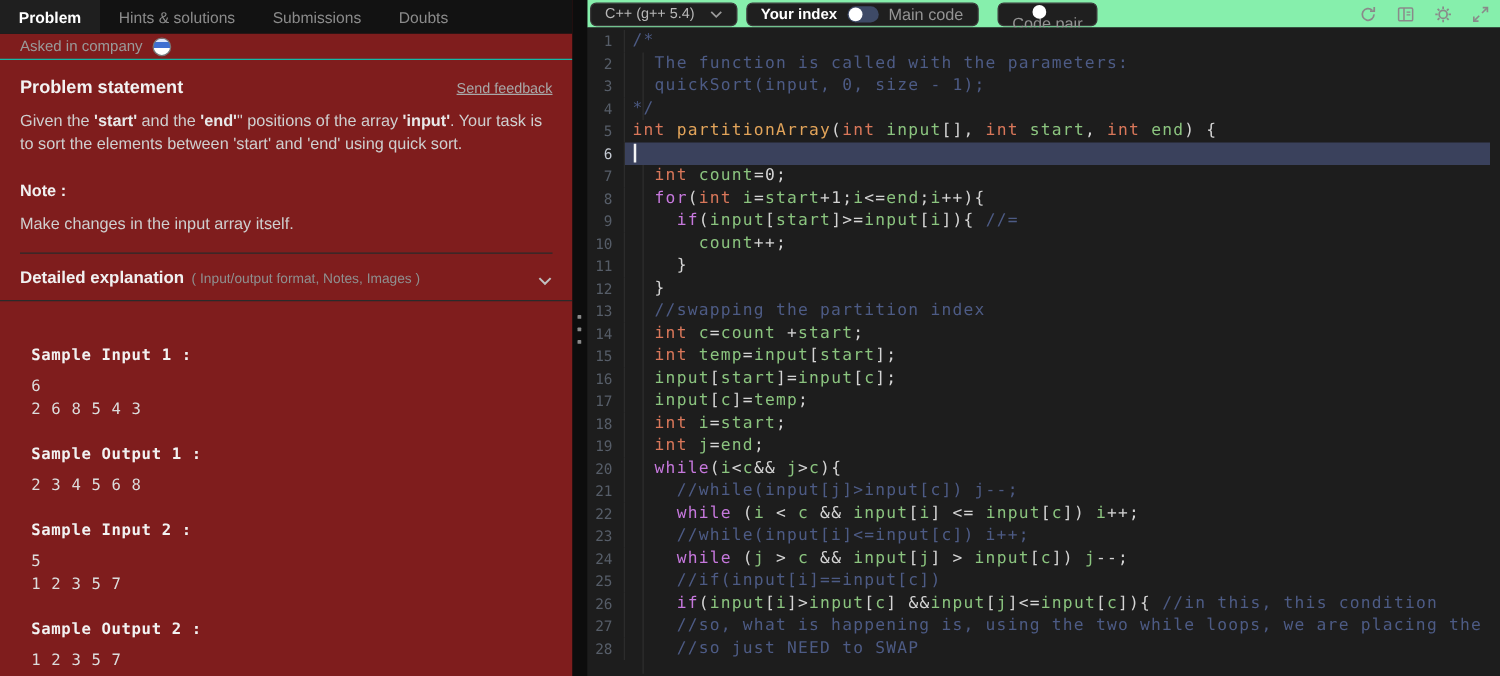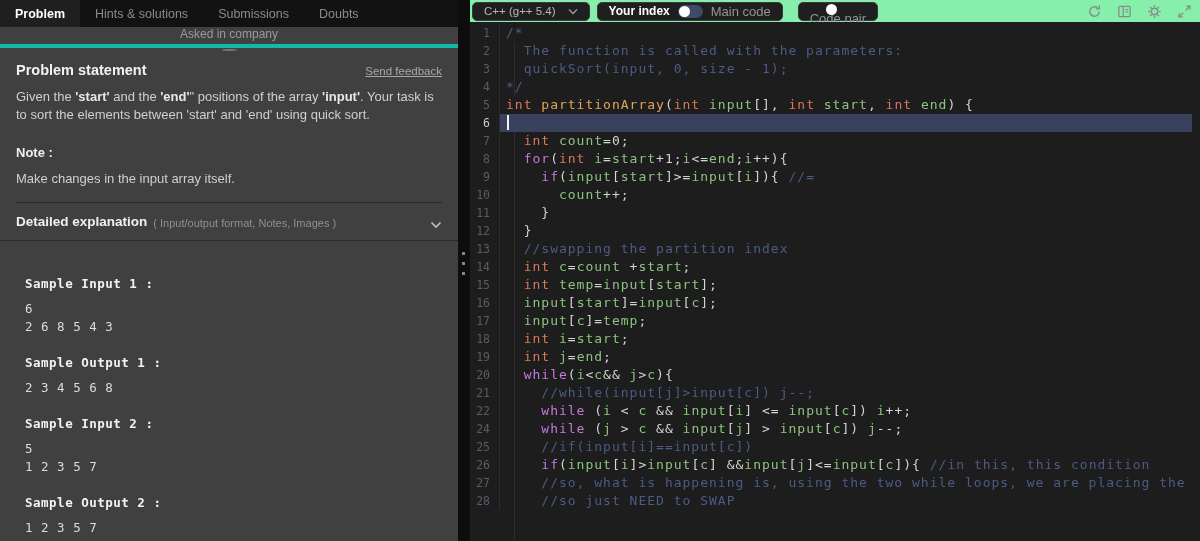--- a/index.html
+++ b/index.html
@@ -1,29 +1,29 @@
 <!DOCTYPE html>
 <html><head>
 <meta charset="utf-8">
 <style>
   * { margin:0; padding:0; box-sizing:border-box; }
   html,body { width:1200px; height:541px; overflow:hidden; background:#0d0d0d;
               font-family:"Liberation Sans", sans-serif; }
 
   
   .left-panel { position:absolute; left:0; top:0; width:458px; height:541px;
-                background:#404040; overflow:hidden; }
+                background:#7f1d1d; overflow:hidden; }
   .tabbar { height:27px; background:#121212; display:flex; align-items:stretch; }
   .tab { padding:0 15px; display:flex; align-items:center; font-size:12.5px;
          color:#8b8b8b; cursor:pointer; white-space:nowrap; }
   .tab.active { background:#1f1f1f; color:#ffffff; font-weight:700; }
 
   .asked-row { height:21px; display:flex; align-items:center; gap:8px;
                padding:0 16px; color:#9a9a9a; font-size:12px;
-               border-bottom:4px solid #14b8a6;flex-direction:column; }
+               border-bottom:1px solid #14b8a6; }
   .company-logo { width:15px; height:15px; border-radius:50%;
                   background:linear-gradient(180deg,#dde6fa 0%,#dde6fa 18%,#3f6fd1 18%,#3f6fd1 55%,#ffffff 55%); 
                   border:0.5px solid #777; }
 
   .section { padding:14px 16px 0 16px; }
   .ps-head-row { display:flex; justify-content:space-between; align-items:baseline; }
   .ps-heading { font-size:14.5px; font-weight:700; color:#f2f2f2; }
   .send-feedback { font-size:11.5px; color:#a8a8a8; text-decoration:underline; cursor:pointer; }
   .ps-text { margin-top:10px; font-size:13px; line-height:1.42; color:#cfcfcf; }
   .ps-text b { color:#e8e8e8; }
@@ -298,20 +298,24 @@
         </div>
         <div class="line">
           <span class="ln">21</span>
           <span class="lc"><span class="tok-cm">    //while(input[j]&gt;input[c]) j--;</span></span>
         </div>
         <div class="line">
           <span class="ln">22</span>
           <span class="lc"><span class="tok-kw">    while</span><span class="tok-op"> (</span><span class="tok-vr">i</span><span class="tok-op"> &lt; </span><span class="tok-vr">c</span><span class="tok-op"> &amp;&amp; </span><span class="tok-vr">input</span><span class="tok-op">[</span><span class="tok-vr">i</span><span class="tok-op">] &lt;= </span><span class="tok-vr">input</span><span class="tok-op">[</span><span class="tok-vr">c</span><span class="tok-op">]) </span><span class="tok-vr">i</span><span class="tok-op">++;</span></span>
         </div>
         <div class="line">
+          <span class="ln">23</span>
+          <span class="lc"><span class="tok-cm">    //while(input[i]&lt;=input[c]) i++;</span></span>
+        </div>
+        <div class="line">
           <span class="ln">24</span>
           <span class="lc"><span class="tok-kw">    while</span><span class="tok-op"> (</span><span class="tok-vr">j</span><span class="tok-op"> &gt; </span><span class="tok-vr">c</span><span class="tok-op"> &amp;&amp; </span><span class="tok-vr">input</span><span class="tok-op">[</span><span class="tok-vr">j</span><span class="tok-op">] &gt; </span><span class="tok-vr">input</span><span class="tok-op">[</span><span class="tok-vr">c</span><span class="tok-op">]) </span><span class="tok-vr">j</span><span class="tok-op">--;</span></span>
         </div>
         <div class="line">
           <span class="ln">25</span>
           <span class="lc"><span class="tok-cm">    //if(input[i]==input[c])</span></span>
         </div>
         <div class="line">
           <span class="ln">26</span>
           <span class="lc"><span class="tok-kw">    if</span><span class="tok-op">(</span><span class="tok-vr">input</span><span class="tok-op">[</span><span class="tok-vr">i</span><span class="tok-op">]&gt;</span><span class="tok-vr">input</span><span class="tok-op">[</span><span class="tok-vr">c</span><span class="tok-op">] &amp;&amp;</span><span class="tok-vr">input</span><span class="tok-op">[</span><span class="tok-vr">j</span><span class="tok-op">]&lt;=</span><span class="tok-vr">input</span><span class="tok-op">[</span><span class="tok-vr">c</span><span class="tok-op">]){ </span><span class="tok-cm">//in this, this condition</span></span>

